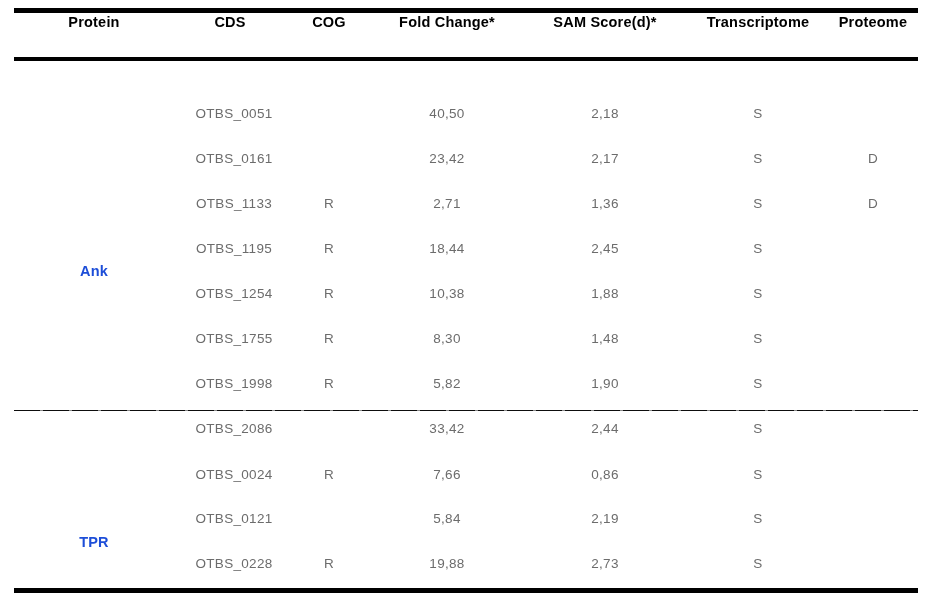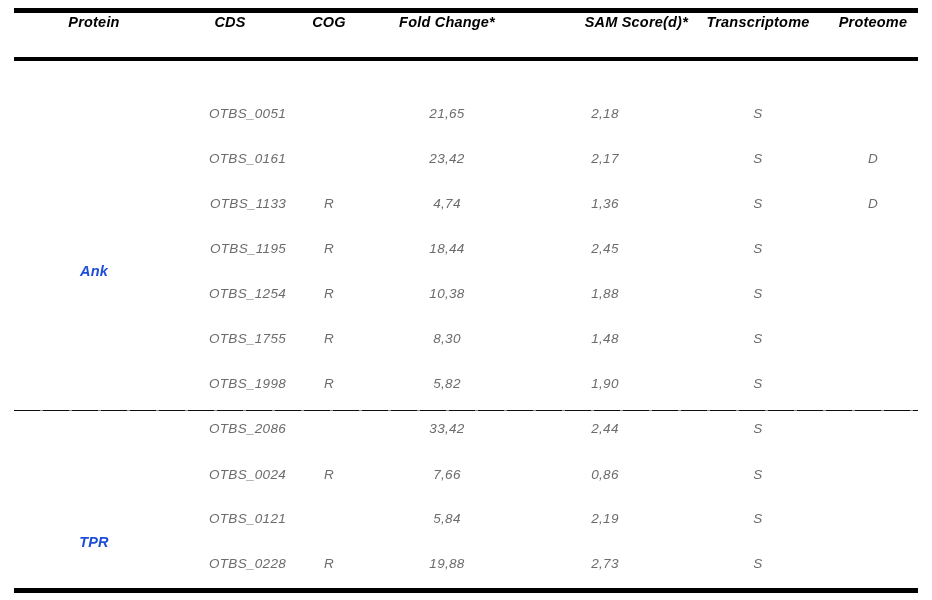--- a/index.html
+++ b/index.html
@@ -13,21 +13,20 @@
     font-family: "Liberation Sans", sans-serif;
     overflow: hidden;
   }
 
   #table-figure {
     position: relative;
     width: 932px;
     height: 600px;
     box-sizing: border-box;
     padding: 0 14px;
-    font-style: italic;
   }
 
   table.data-table {
     width: 904px;
     border-collapse: collapse;
     table-layout: fixed;
   }
 
   
   .rule-top {
@@ -76,21 +75,21 @@
     color: #000000;
     text-align: center;
     vertical-align: middle;
     letter-spacing: 0.2px;
     white-space: nowrap;
   }
   thead th.col-protein   { width: 160px; }
   thead th.col-cds       { width: 112px; }
   thead th.col-cog       { width: 86px;  }
   thead th.col-fold      { width: 150px; }
-  thead th.col-sam       { width: 166px; text-align: right; }
+  thead th.col-sam       { width: 166px; }
   thead th.col-trans     { width: 140px; }
   thead th.col-prot      { width: 90px;  }
 
   
   tbody tr { height: 45px; }
   tbody td {
     padding: 0;
     font-size: 13.5px;
     font-weight: normal;
     color: #6c6c6c;
@@ -99,21 +98,21 @@
     white-space: nowrap;
     letter-spacing: 0.3px;
   }
   tbody td.group-label {
     color: #1d4ed8;
     font-size: 14.5px;
     font-weight: bold;
     letter-spacing: 0.2px;
   }
   tbody td.cds-cell {
-    text-align: right;
+    text-align: center;
     padding-left: 8px;
   }
   tbody tr.first-body-row { height: 47px; }
   tbody tr.group-start td { padding-top: 2px; }
   .spacer-head { height: 16px; }
 </style>
 </head>
 <body>
 
 <div id="table-figure">
@@ -148,37 +147,37 @@
 
     <tbody>
       <tr class="spacer-row">
         <td colspan="7" class="spacer-head"></td>
       </tr>
 
       <tr class="first-body-row group-start">
         <td rowspan="8" class="group-label">Ank</td>
         <td class="cds-cell">OTBS_0051</td>
         <td></td>
-        <td>21,65</td>
+        <td>40,50</td>
         <td>2,18</td>
         <td>S</td>
         <td></td>
       </tr>
       <tr>
         <td class="cds-cell">OTBS_0161</td>
         <td></td>
         <td>23,42</td>
         <td>2,17</td>
         <td>S</td>
         <td>D</td>
       </tr>
       <tr>
         <td class="cds-cell">OTBS_1133</td>
         <td>R</td>
-        <td>4,74</td>
+        <td>2,71</td>
         <td>1,36</td>
         <td>S</td>
         <td>D</td>
       </tr>
       <tr>
         <td class="cds-cell">OTBS_1195</td>
         <td>R</td>
         <td>18,44</td>
         <td>2,45</td>
         <td>S</td>

